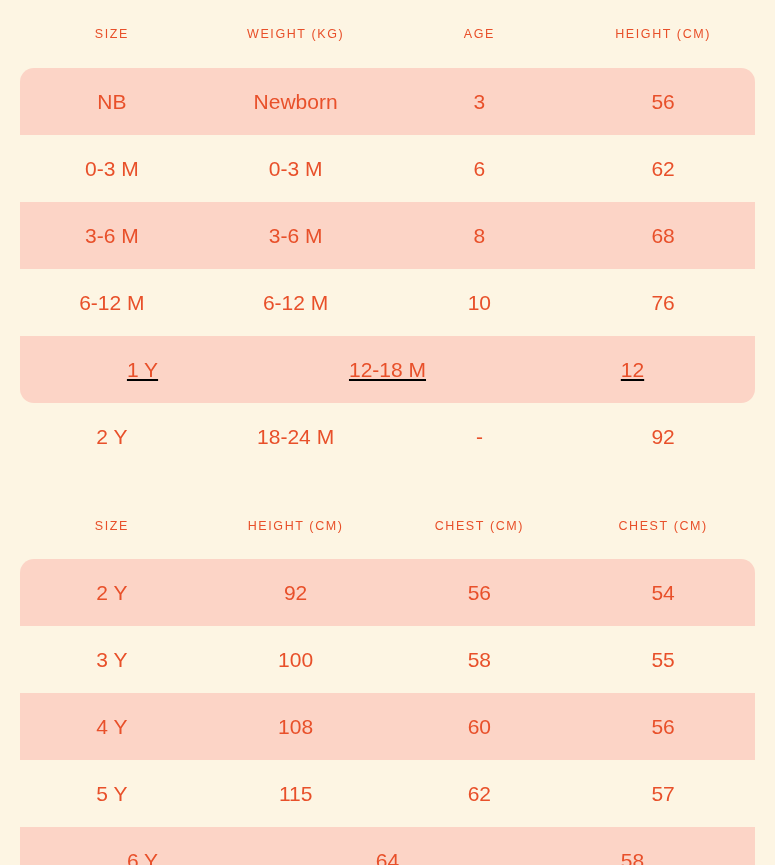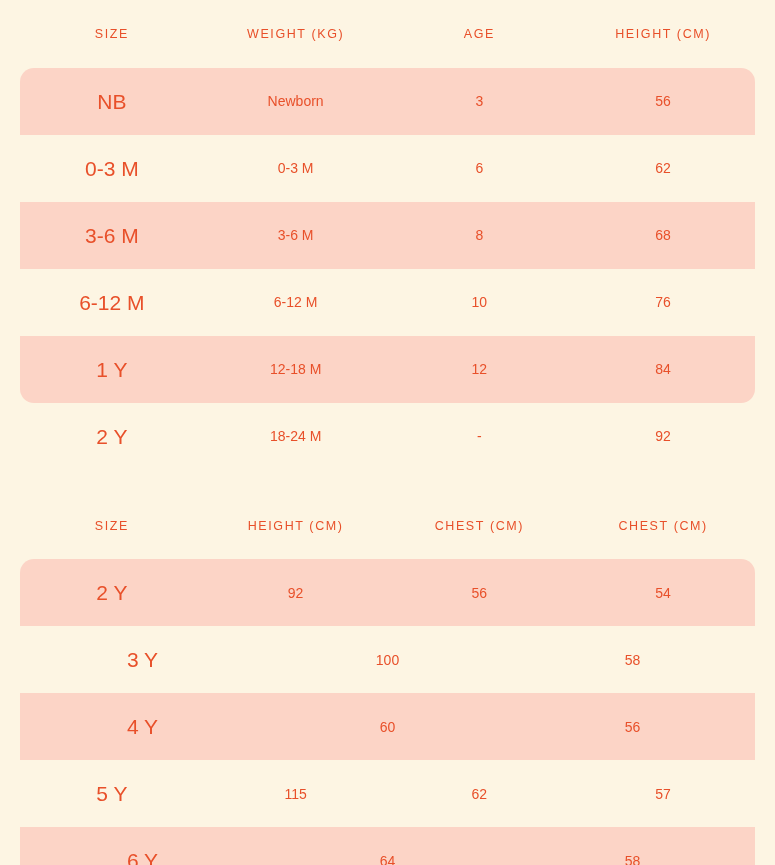--- a/index.html
+++ b/index.html
@@ -63,26 +63,27 @@
   .tr.shaded {
     background: #fcd4c6;
   }
   .tr.first-shaded {
     border-top-left-radius: 14px;
     border-top-right-radius: 14px;
   }
   .tr.last-shaded {
     border-bottom-left-radius: 14px;
     border-bottom-right-radius: 14px;
+    text-decoration: underline;
   }
   .td {
     flex: 1 1 0;
     text-align: center;
     color: #e8502a;
-    font-size: 14px;
+    font-size: 21px;
     line-height: 1;
     font-weight: 400;
     white-space: nowrap;
   }
   .td.size-col {
     font-size: 21px;
   }
 
   .table-gap {
     height: 22px;
@@ -127,21 +128,20 @@
         <div class="td size-col">6-12 M</div>
         <div class="td">6-12 M</div>
         <div class="td">10</div>
         <div class="td">76</div>
       </div>
 
       <div class="tr shaded last-shaded">
         <div class="td size-col">1 Y</div>
         <div class="td">12-18 M</div>
         <div class="td">12</div>
-        <div class="td">84</div>
       </div>
 
       <div class="tr">
         <div class="td size-col">2 Y</div>
         <div class="td">18-24 M</div>
         <div class="td">-</div>
         <div class="td">92</div>
       </div>
 
     </div>
@@ -162,24 +162,26 @@
         <div class="td size-col">2 Y</div>
         <div class="td">92</div>
         <div class="td">56</div>
         <div class="td">54</div>
       </div>
 
       <div class="tr">
         <div class="td size-col">3 Y</div>
         <div class="td">100</div>
         <div class="td">58</div>
+        <div class="td">55</div>
       </div>
 
       <div class="tr shaded">
         <div class="td size-col">4 Y</div>
+        <div class="td">108</div>
         <div class="td">60</div>
         <div class="td">56</div>
       </div>
 
       <div class="tr">
         <div class="td size-col">5 Y</div>
         <div class="td">115</div>
         <div class="td">62</div>
         <div class="td">57</div>
       </div>

